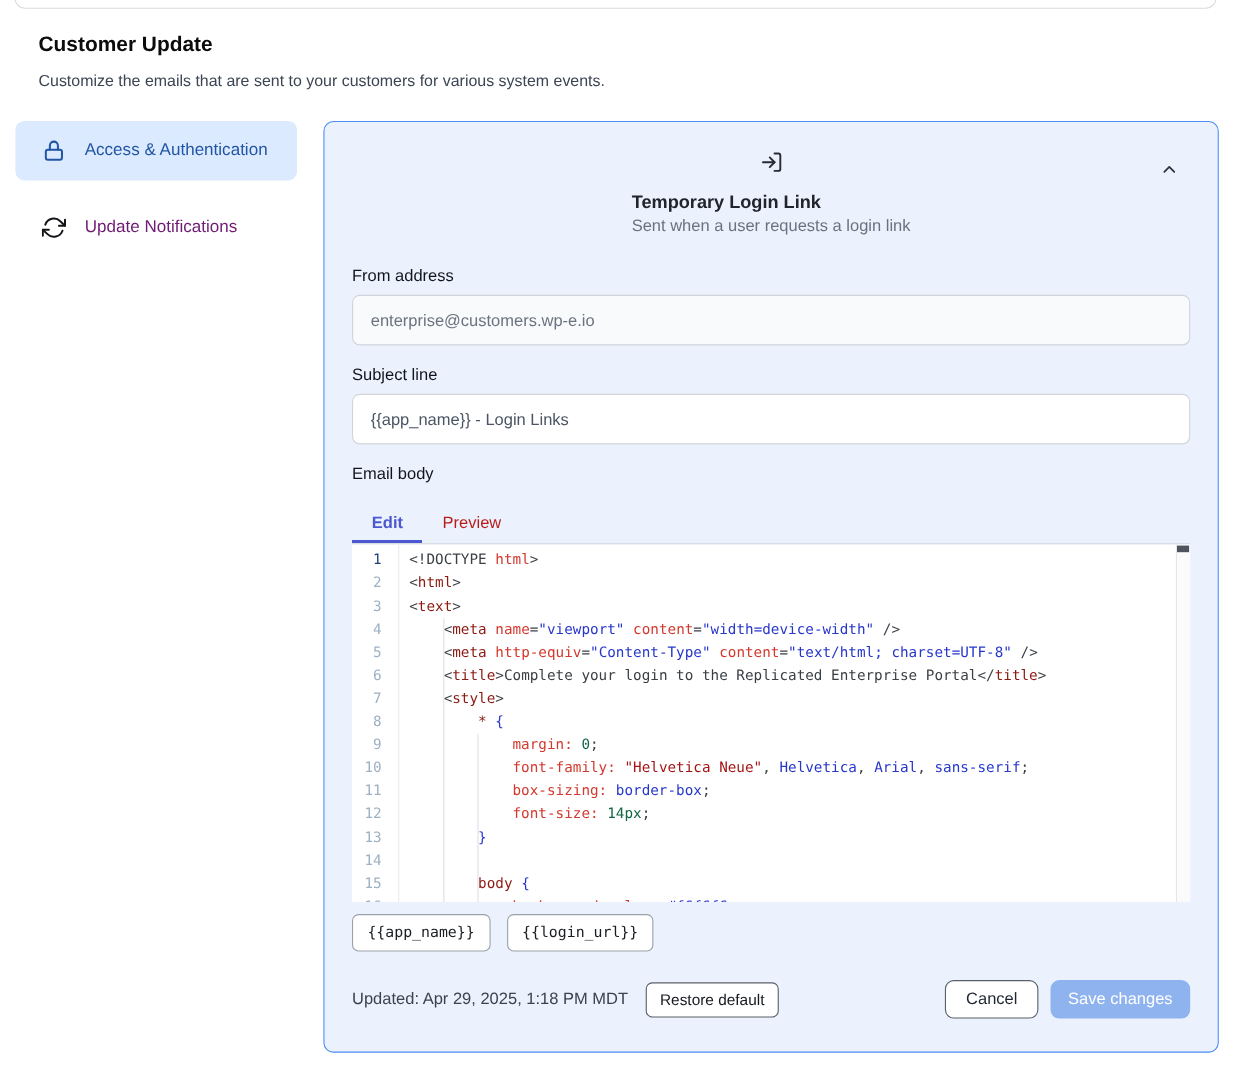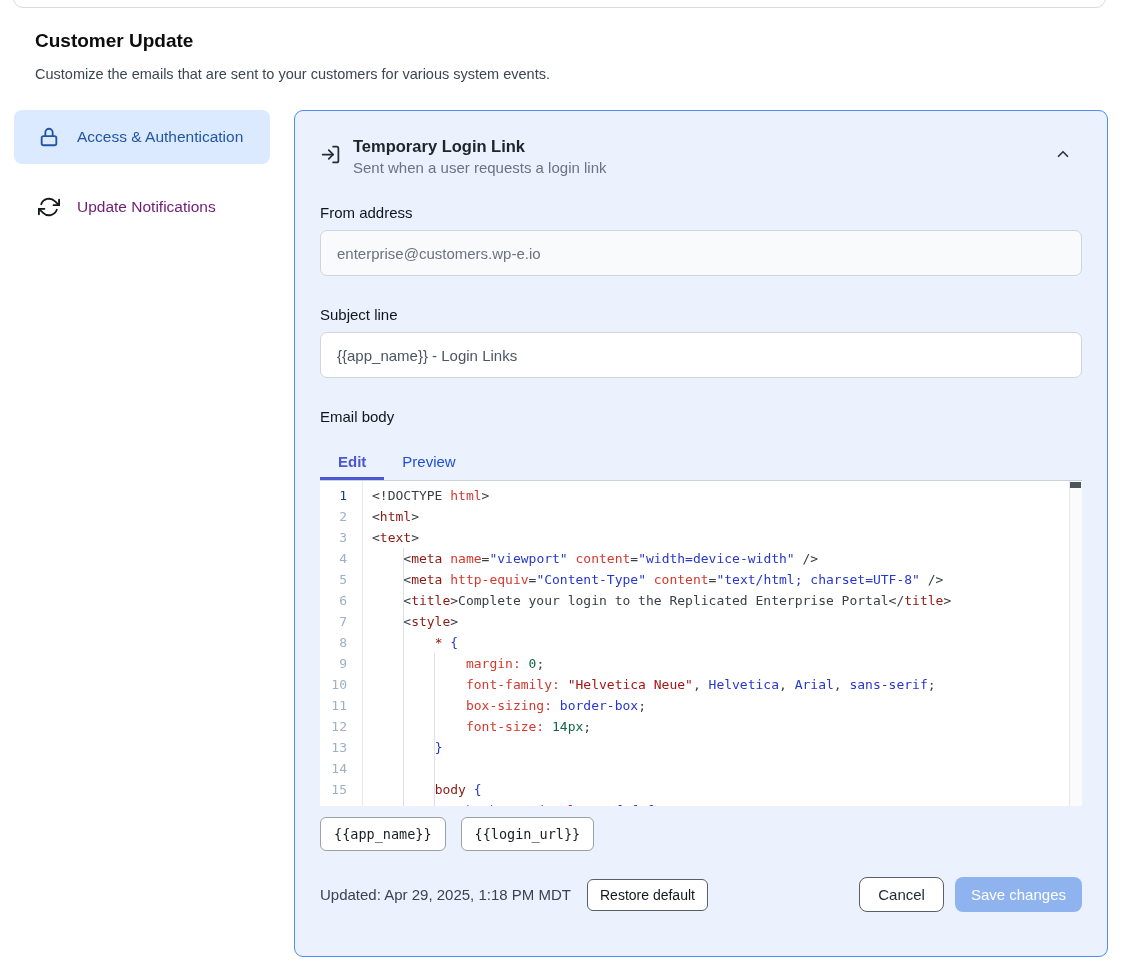--- a/index.html
+++ b/index.html
@@ -20,36 +20,36 @@
     border-radius:8px; font-size:15.5px; line-height:24px; color:#701a75; cursor:pointer; }
   .side-item.active { background:var(--sidebar-active-bg); color:var(--sidebar-active-text); }
   .side-item + .side-item { margin-top:16px; }
   .side-item .icn { flex:0 0 22px; display:flex; align-items:center; }
 
   
   #card { position:absolute; left:294px; top:110px; width:814px; height:847px;
     background:var(--card-bg); border:1px solid var(--card-border); border-radius:9px;
     padding:26px 25px 8px 25px; overflow:hidden; }
 
-  .card-head { display:flex; align-items:center; gap:12px; position:relative; }
+  .card-head { display:flex; align-items:center; gap:12px; position:relative;flex-direction:column; }
   .card-head .head-txt { flex:1; }
   .head-title { font-size:16.5px; font-weight:700; color:#20242b; }
   .head-sub { font-size:15px; color:#6b7280; margin-top:3px; }
   .collapse-btn { position:absolute; right:10px; top:8px; background:none; border:none; cursor:pointer; line-height:0; }
 
   .fld-label { font-size:15px; color:#10151d; margin-top:28px; }
-  .fld-label.tight { margin-top:30px; }
+  .fld-label.tight { margin-top:18px; }
   .txt-input { display:block; width:100%; height:46px; margin-top:9px; border:1px solid #d1d5db;
     border-radius:7px; padding:0 16px; font-size:15px; font-family:"Liberation Sans",sans-serif; outline:none; }
   .txt-input.muted { background:#f9fafb; color:#6b7280; }
   .txt-input.plain { background:#ffffff; color:#4b5563; }
 
   
   .tabs { display:flex; margin-top:22px; border-bottom:1px solid #ccd1d8; }
-  .tab { padding:6px 18px 10px 18px; font-size:15px; color:#1d4ed8; cursor:pointer; background:none; border:none;
+  .tab { padding:6px 18px 10px 18px; font-size:15px; color:#b91c1c; cursor:pointer; background:none; border:none;
     font-family:"Liberation Sans",sans-serif; }
   .tab.active { color:var(--tab-active); font-weight:700; box-shadow:inset 0 -3px 0 var(--tab-active); }
 
   
   .editor { position:relative; height:325px; background:#fff; overflow:hidden;
     font-family:"DejaVu Sans Mono","Liberation Mono",monospace; font-size:13px; line-height:21px; }
   .ed-lines { padding-top:4px; }
   .cl { display:flex; height:21px; white-space:pre; }
   .ln { flex:0 0 42px; text-align:right; padding-right:15px; color:#9db0c4; user-select:none; }
   .ln-active { color:#1f3f77; }

